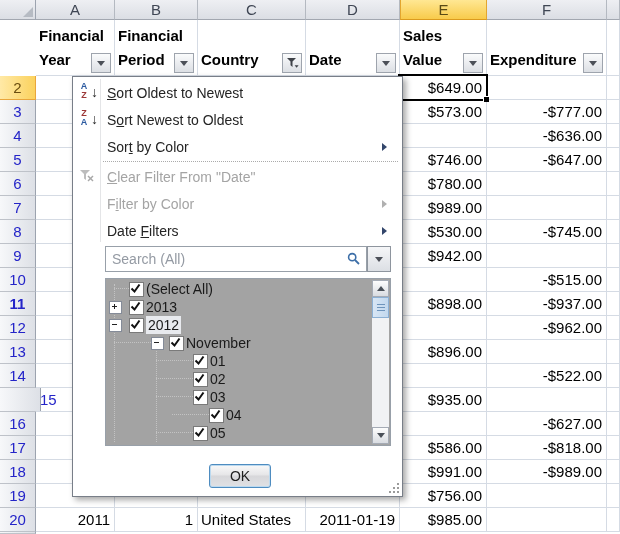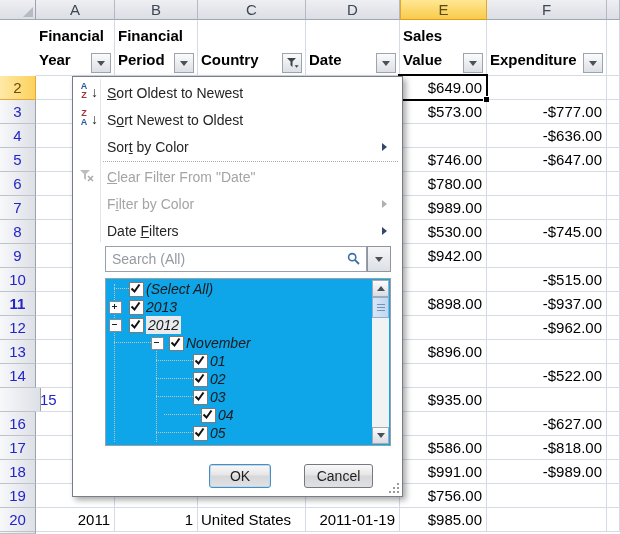--- a/index.html
+++ b/index.html
@@ -41,21 +41,21 @@
   .sletters{position:absolute;left:0;top:1px;font-size:9px;font-weight:bold;line-height:9px;width:10px;text-align:center;}
   .sA{color:#2C5AA0;} .sZ{color:#9C3838;}
   .sarrow{position:absolute;left:12px;top:1px;font-size:14px;color:#2A2A2A;line-height:20px;}
   
   .searchbox{background:#fff;border:1px solid #98A0A9;}
   .searchbox input{position:absolute;left:4px;top:2px;right:22px;bottom:2px;border:none;outline:none;font-family:"Liberation Sans",sans-serif;
                    font-size:14px;color:#333;background:transparent;width:230px;height:18px;}
   .searchbox input::placeholder{color:#949AA3;opacity:1;}
   .sdd{background:linear-gradient(#F5F6F8,#DCDFE4);border:1px solid #8E959E;display:flex;align-items:center;justify-content:center;}
   
-  .listbox{background:#0ea5e9;border:1px solid #98A0A9;font-style:italic;}
+  .listbox{background:#a3a3a3;border:1px solid #98A0A9;}
   #tree{position:absolute;left:1px;top:1px;right:18px;bottom:1px;overflow:hidden;}
   .trow{position:absolute;left:0;width:100%;height:18px;}
   .tlabel{position:absolute;top:0;line-height:18px;font-size:14px;color:#1A1A1A;white-space:nowrap;}
   .tlabel.hl{background:#E8EAEE;padding:0 2px;}
   .chk{position:absolute;top:2px;width:13px;height:13px;background:#fff;border:1px solid #7A7A7A;}
   .expander{position:absolute;top:3px;width:11px;height:11px;background:#fff;border:1px solid #848B98;}
   .expander .hbar{position:absolute;left:2px;top:4px;width:5px;height:1px;background:#222;}
   .expander .vbar{position:absolute;left:4px;top:2px;width:1px;height:5px;background:#222;}
   .vdot{border-left:1px dotted #C3C3C3;width:0;}
   .hdot{border-top:1px dotted #C3C3C3;height:0;}
@@ -413,21 +413,21 @@
           </div>
           <div class="trow" style="left: 0px; top: 108px; width: 268px; height: 18px;">
             <div class="abs hdot" style="left: 49px; top: 8px; width: 37px; height: 1px;"></div>
             <div class="chk" style="left: 86px; top: 2px; width: 13px; height: 13px;">
               <svg width="11" height="11" viewBox="0 0 11 11" style="position:absolute;left:0;top:0;">
                 <path d="M1.5 5.5 L4.5 8.5 L9.5 1.5" fill="none" stroke="#111" stroke-width="2"></path>
               </svg>
             </div>
             <div class="tlabel" style="left: 103px;">03</div>
           </div>
-          <div class="trow" style="left: 8px; top: 126px; width: 268px; height: 18px; text-align: right;">
+          <div class="trow" style="left: 16px; top: 126px; width: 268px; height: 18px; text-align: right;">
             <div class="abs hdot" style="left: 49px; top: 8px; width: 37px; height: 1px;"></div>
             <div class="chk" style="left: 86px; top: 2px; width: 13px; height: 13px;">
               <svg width="11" height="11" viewBox="0 0 11 11" style="position:absolute;left:0;top:0;">
                 <path d="M1.5 5.5 L4.5 8.5 L9.5 1.5" fill="none" stroke="#111" stroke-width="2"></path>
               </svg>
             </div>
             <div class="tlabel" style="left: 103px;">04</div>
           </div>
           <div class="trow" style="left: 0px; top: 144px; width: 268px; height: 18px;">
             <div class="abs hdot" style="left: 49px; top: 8px; width: 37px; height: 1px;"></div>
@@ -449,21 +449,20 @@
             <i style="top:9px;"></i>
             <i style="top:12px;"></i>
           </div>
         <div class="sbtn" style="bottom:0;">
             <span class="tri-dn" style="border-top-color:#4A5058;"></span>
           </div>
       </div>
     </div>
 
     <button class="btn okbtn" style="left:136px;top:387px;width:62px;height:24px;">OK</button>
-    <button class="btn cancelbtn" style="left:231px;top:387px;width:69px;height:24px;">Cancel</button>
 
     <div class="grip">
       <b style="right:0;bottom:8px;"></b>
         <b style="right:0;bottom:4px;"></b>
         <b style="right:4px;bottom:4px;"></b>
       <b style="right:0;bottom:0;"></b>
         <b style="right:4px;bottom:0;"></b>
         <b style="right:8px;bottom:0;"></b>
     </div>
   </div>

